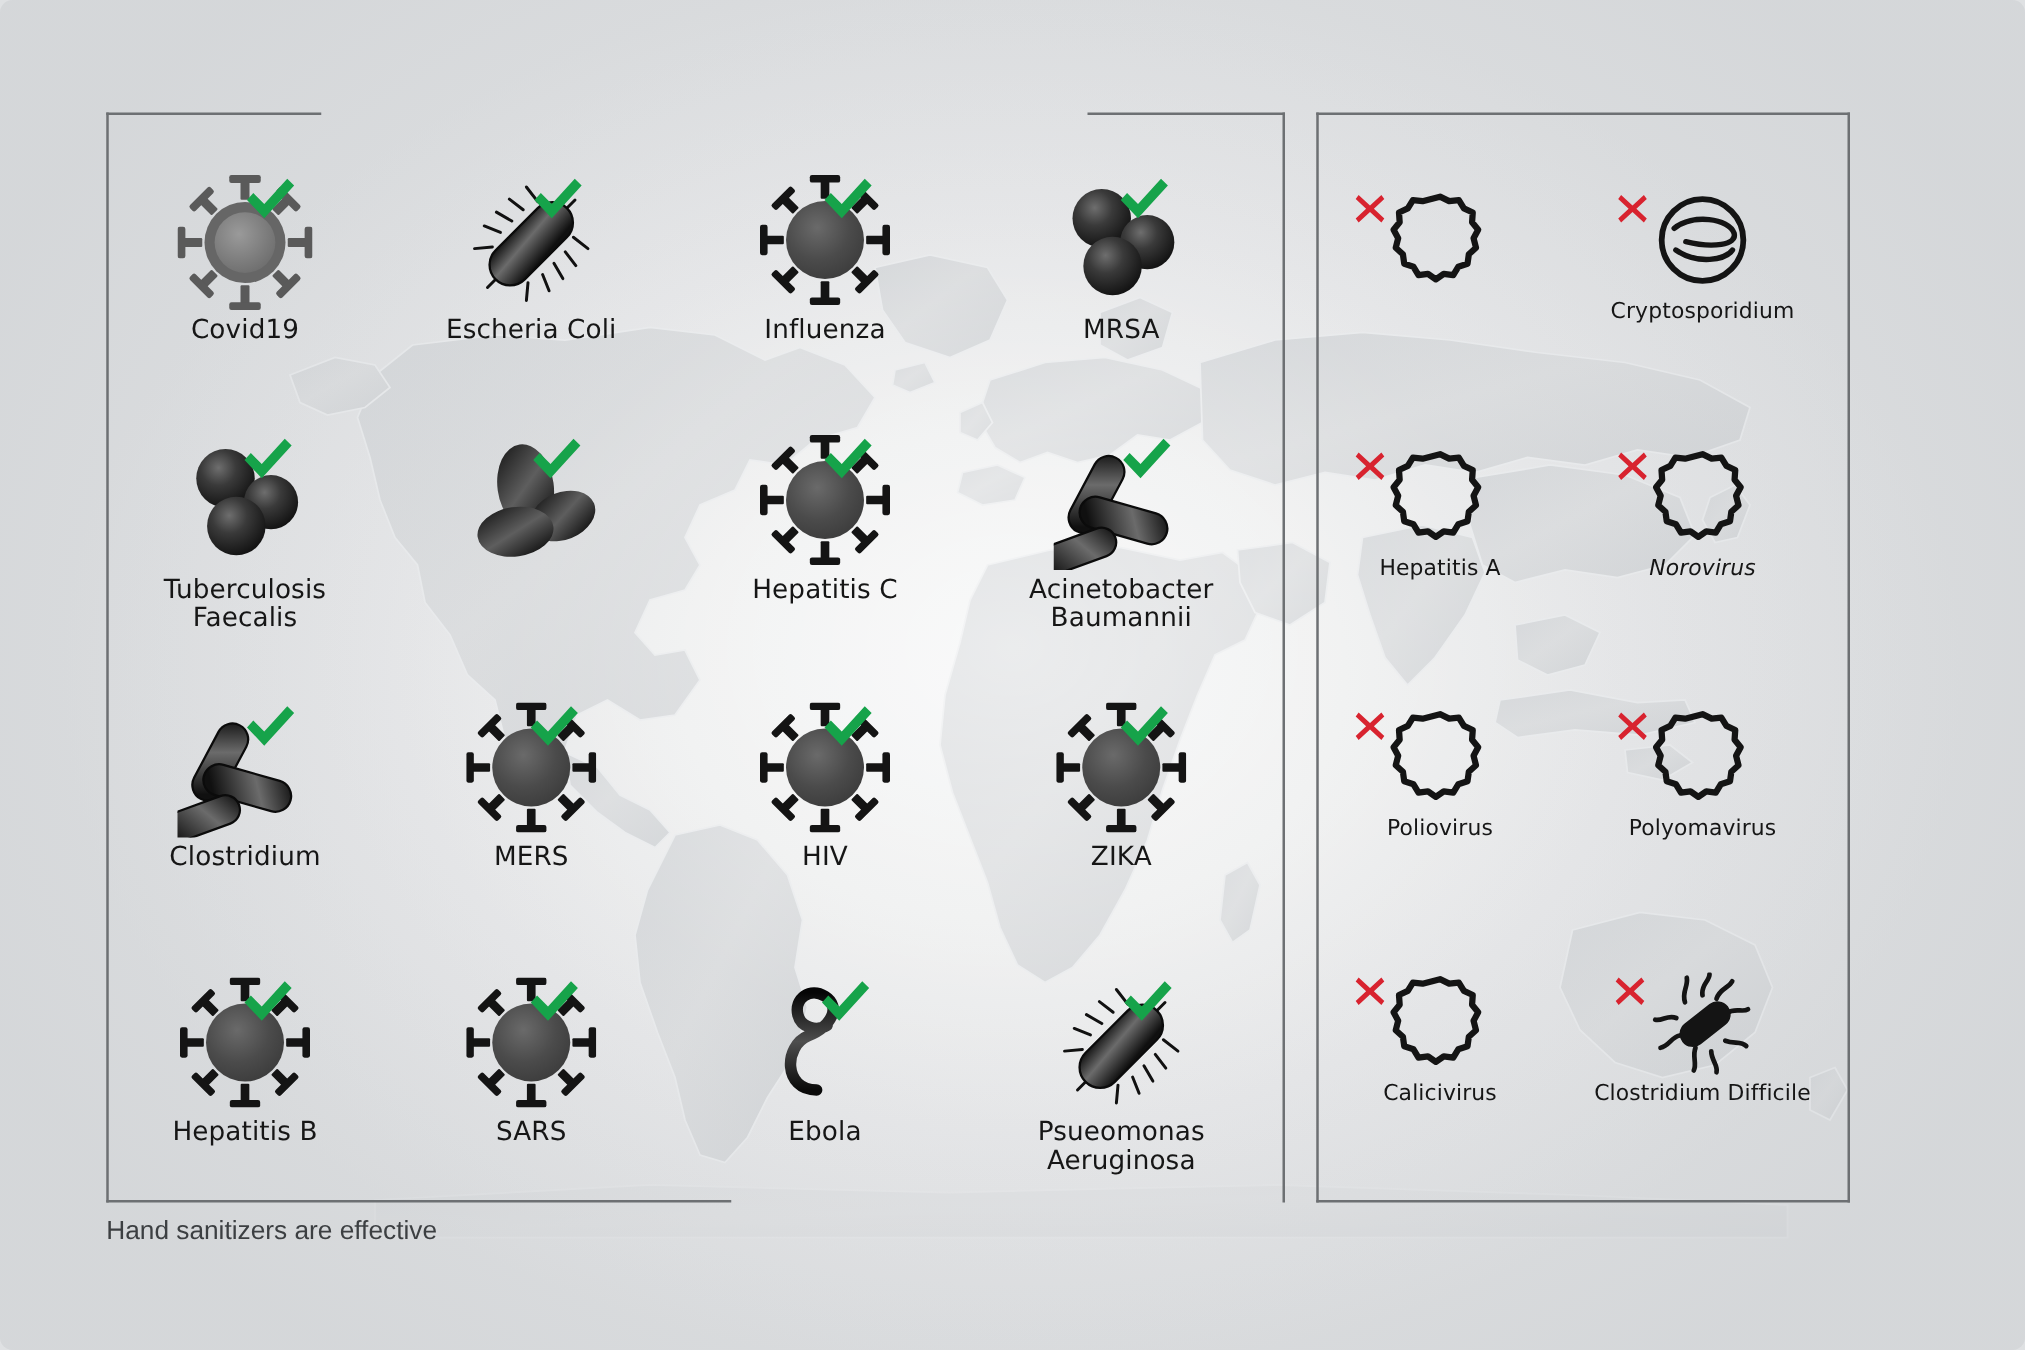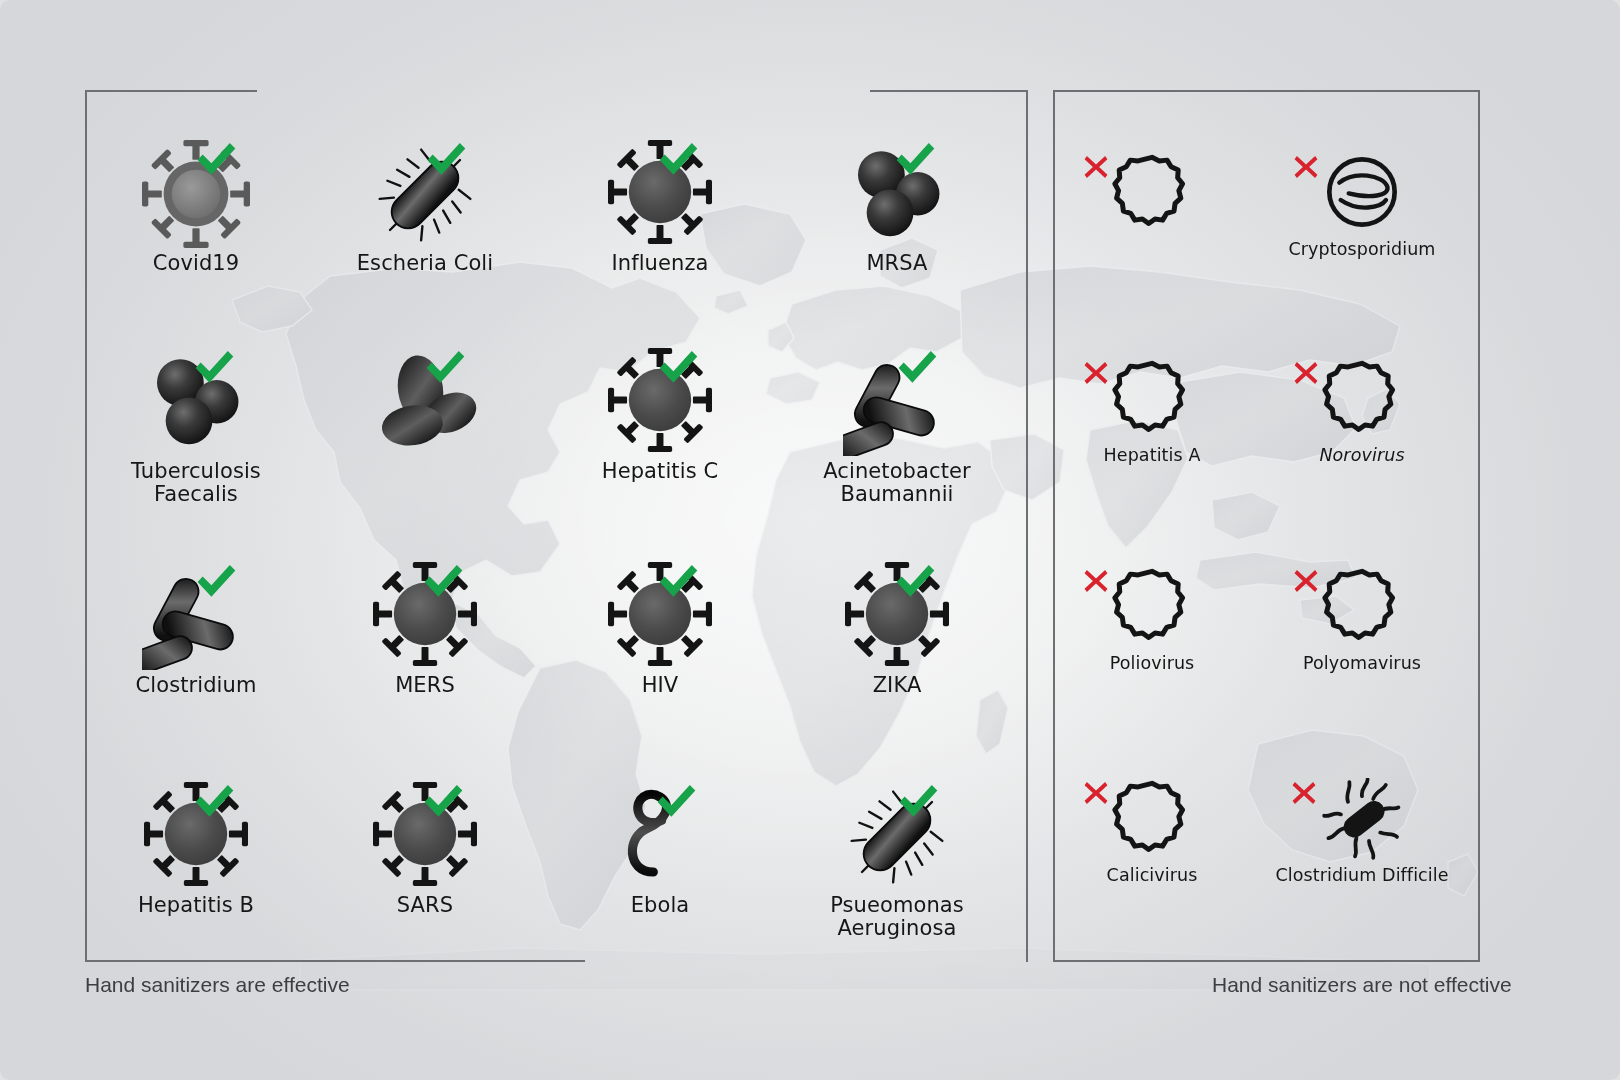--- a/index.html
+++ b/index.html
@@ -581,15 +581,14 @@
           </svg>
           <svg width="26" height="26" viewBox="0 0 100 100" style="position: absolute; left: 42px; top: 2px;">
             <use href="#i-cross"></use>
           </svg>
         </div>
         <div class="cap">Clostridium Difficile</div>
       </div>
     </div>
 
   <div class="footer-text" id="cap-left">Hand sanitizers are effective</div>
-  <div class="footer-text" id="cap-right">Hand sanitizers are not effective</div>
 
 </div>
 
 </body></html>

